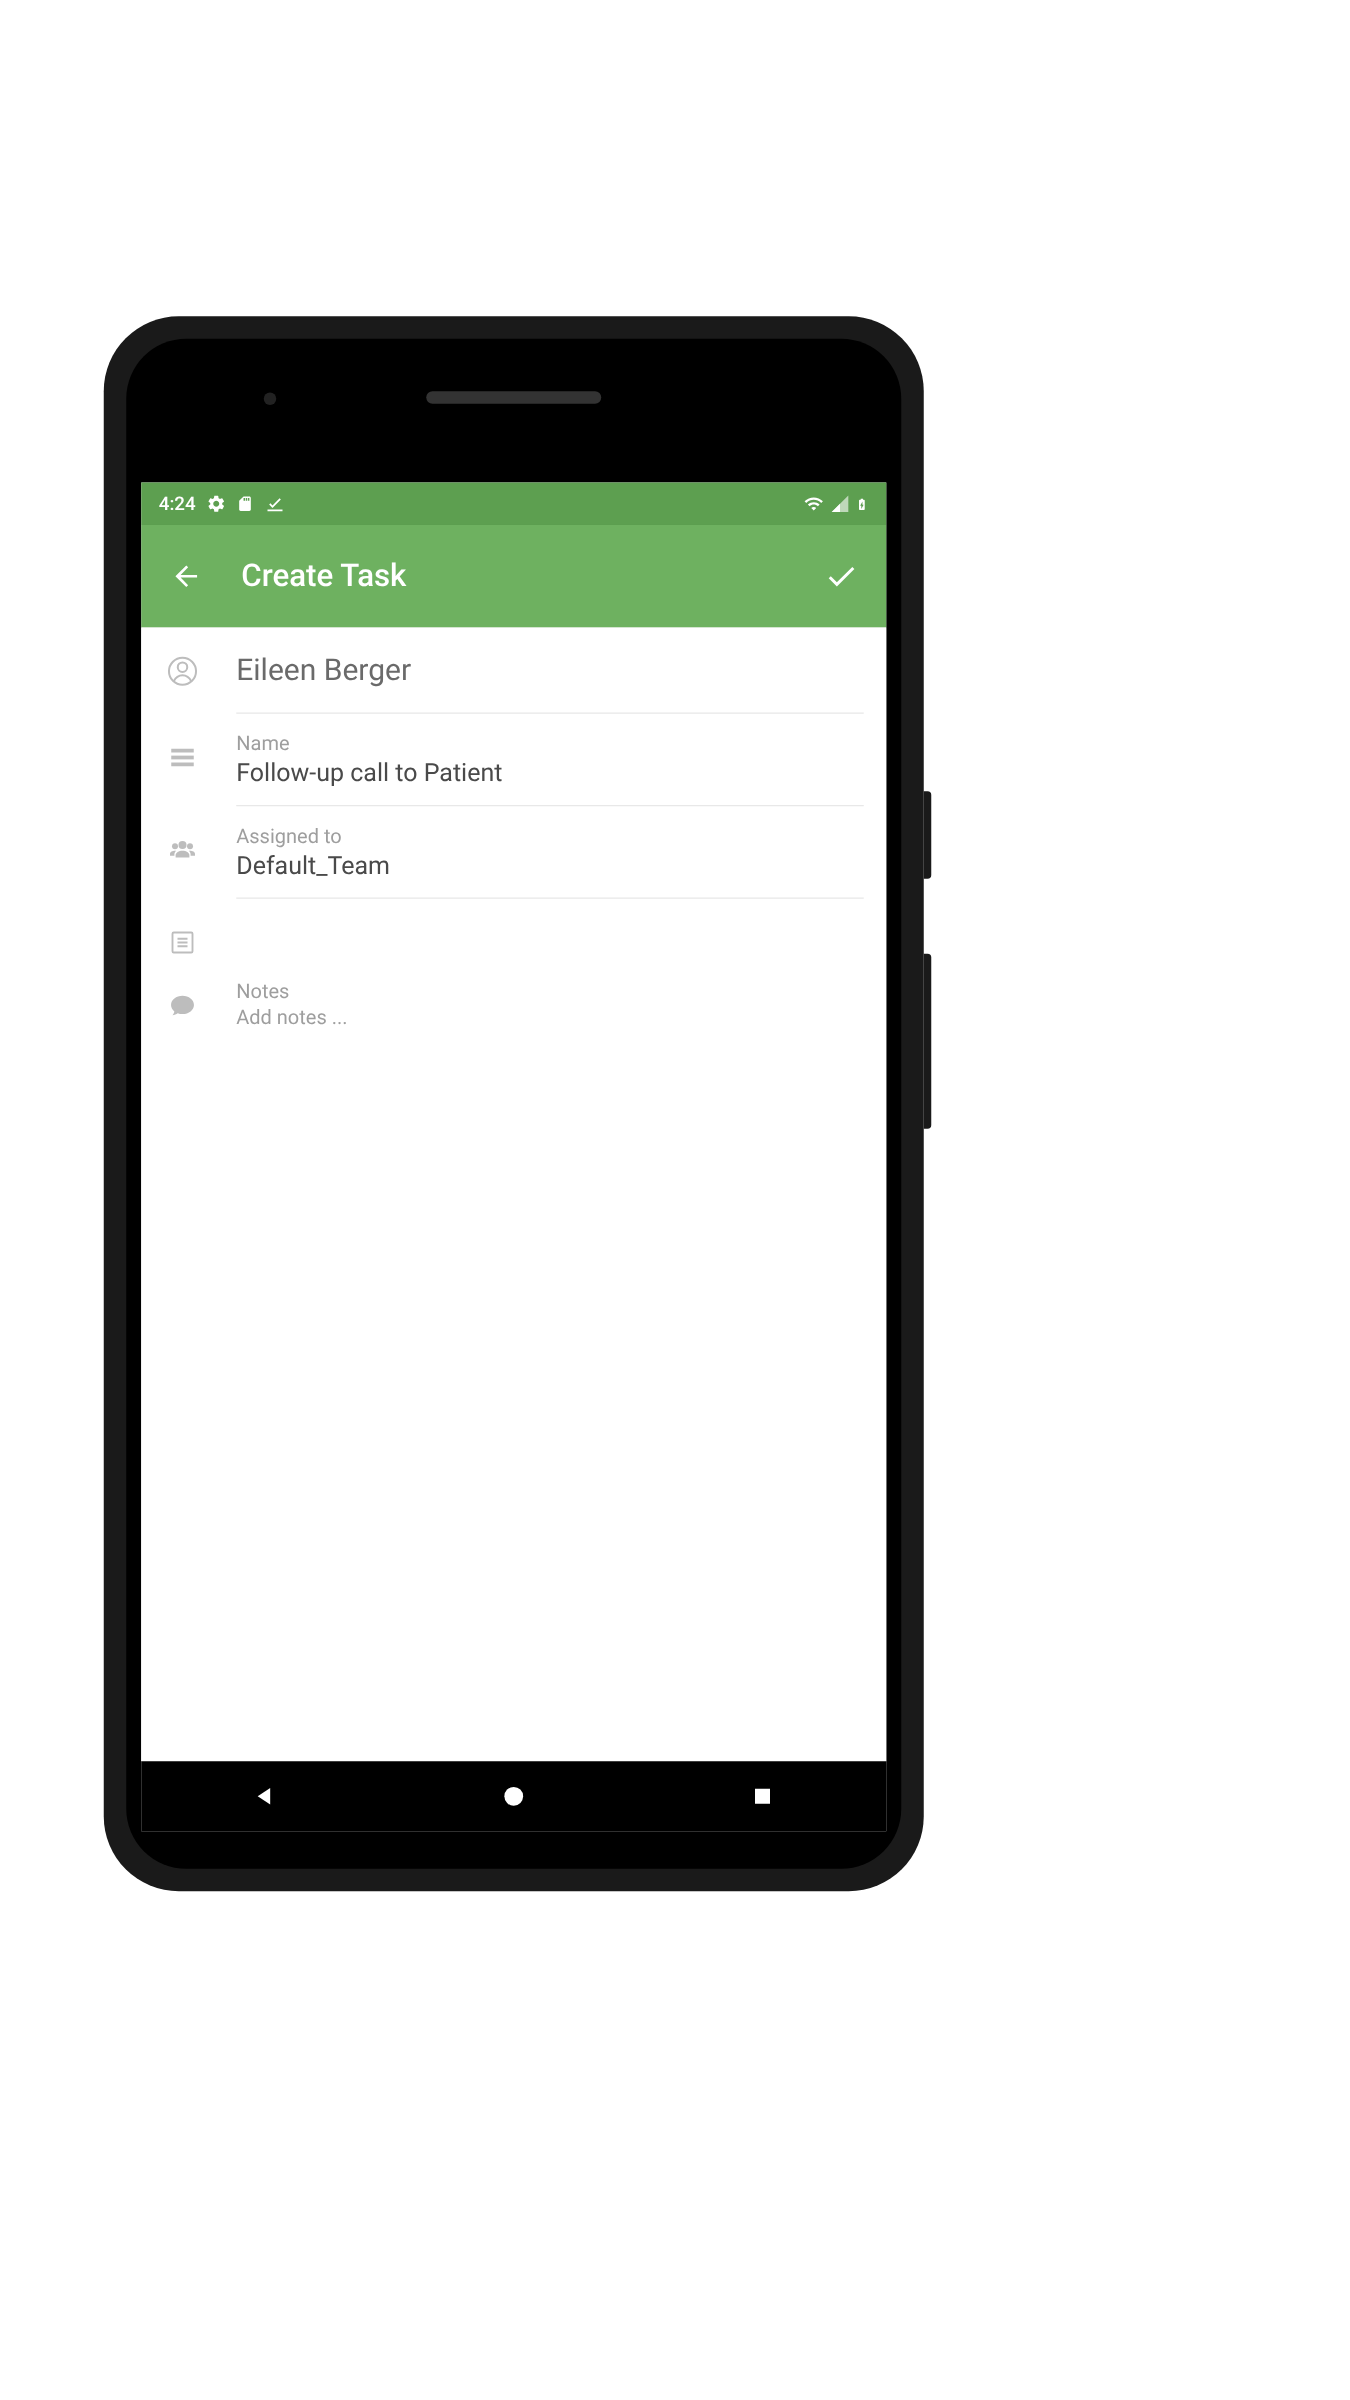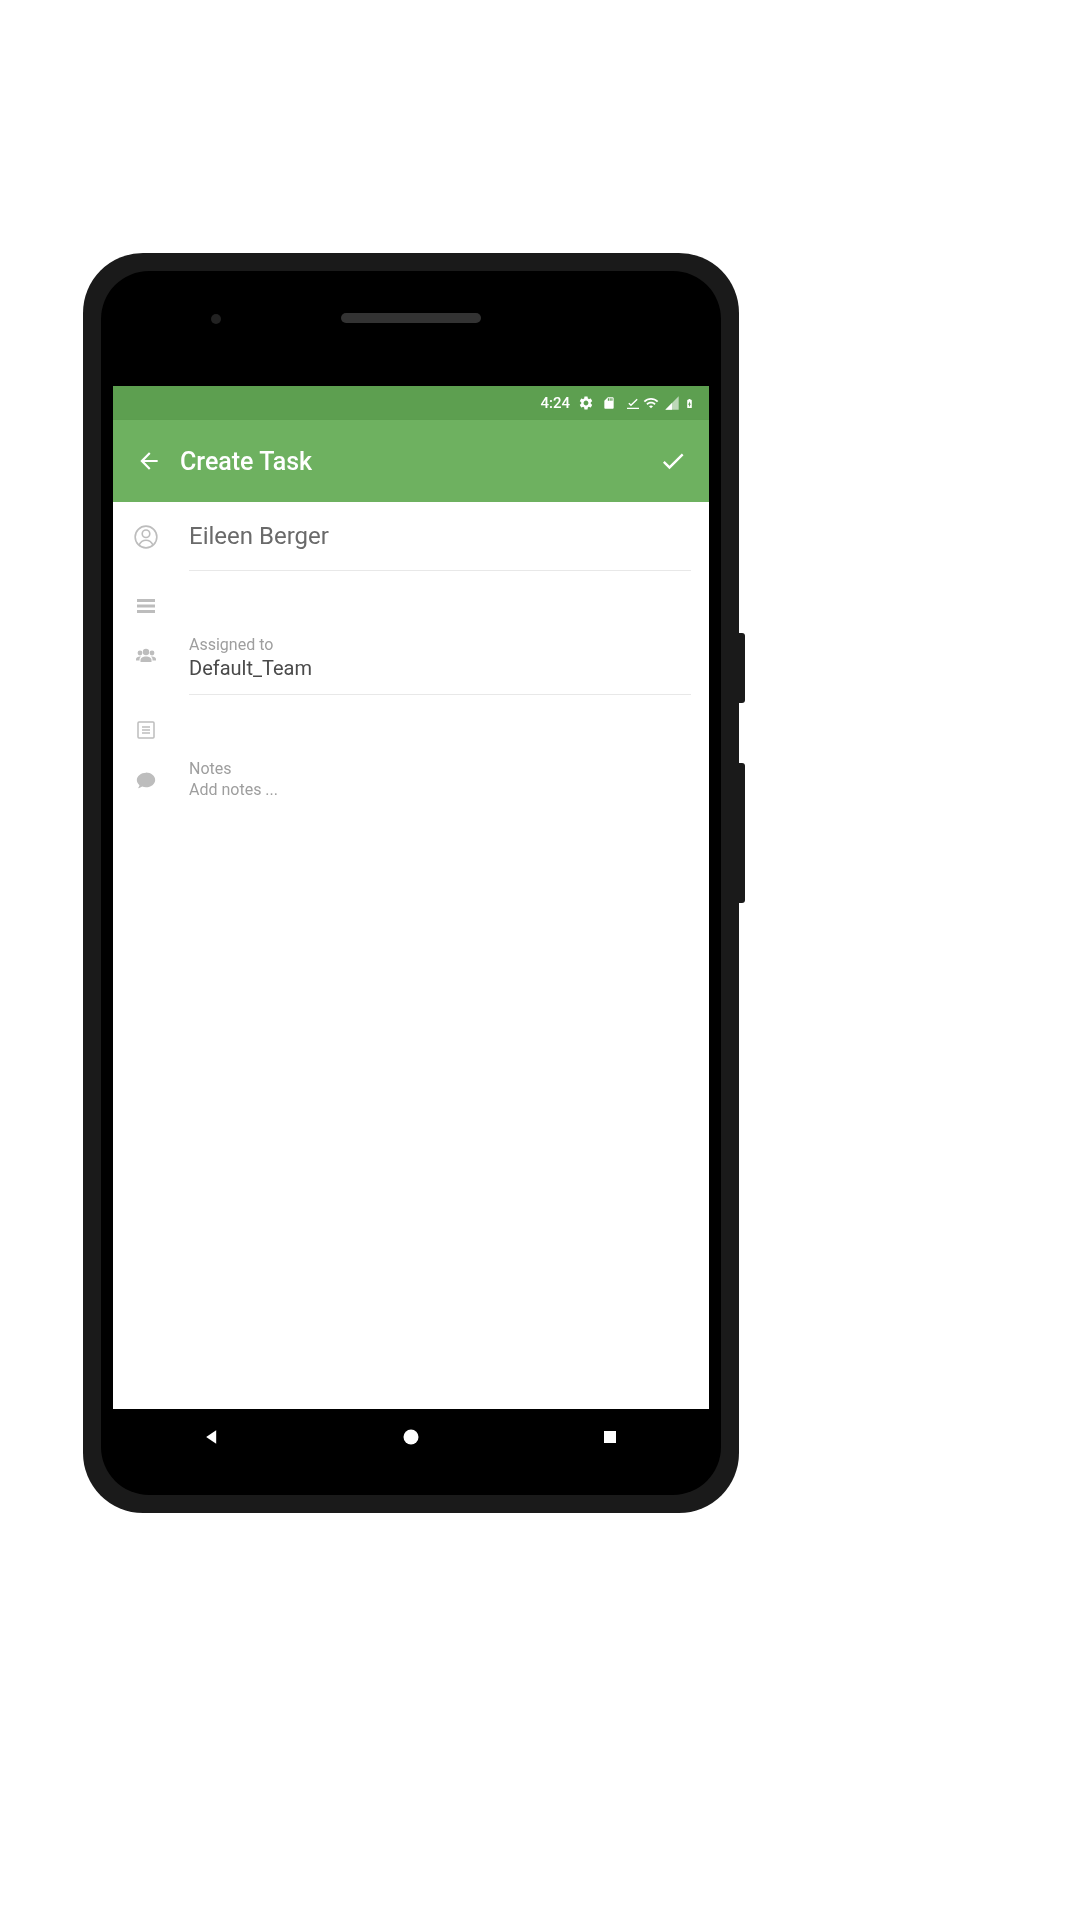--- a/index.html
+++ b/index.html
@@ -59,21 +59,21 @@
       bottom: 30px;
       background: #fff;
       display: flex;
       flex-direction: column;
     }
     .status-bar {
       height: 34px;
       background: #5d9f50;
       display: flex;
       align-items: center;
-      justify-content: flex-end;
+      justify-content: space-between;
       padding: 0 14px;
       color: #fff;
       font-size: 15px;
       font-weight: 500;
     }
     .status-left {
       display: flex;
       align-items: center;
       gap: 8px;
     }
@@ -99,21 +99,21 @@
       width: 48px;
       height: 48px;
       display: flex;
       align-items: center;
       justify-content: center;
       cursor: pointer;
     }
     .app-title {
       font-size: 25px;
       font-weight: 500;
-      margin-left: 7px;
+      margin-left: 20px;
       flex: 1;
     }
     .confirm-btn {
       width: 48px;
       height: 48px;
       display: flex;
       align-items: center;
       justify-content: center;
       cursor: pointer;
     }
@@ -272,20 +272,24 @@
         </div>
 
         <div class="row">
           <div class="row-icon">
             <svg width="24" height="24" viewBox="0 0 24 24" fill="#bdbdbd">
                 <rect x="3" y="5" width="18" height="3"></rect>
                 <rect x="3" y="10.5" width="18" height="3"></rect>
                 <rect x="3" y="16" width="18" height="3"></rect>
               </svg>
           </div>
+          <div class="row-body">
+            <div class="field-label">Name</div>
+            <div class="field-value">Follow-up call to Patient</div>
+          </div>
         </div>
 
         <div class="row">
           <div class="row-icon">
             <svg width="26" height="24" viewBox="0 0 24 24" fill="#bdbdbd">
                 <circle cx="12" cy="8" r="3.2"></circle>
                 <circle cx="6" cy="9" r="2.4"></circle>
                 <circle cx="18" cy="9" r="2.4"></circle>
                 <path d="M12 12.5c-3 0-5.5 1.5-5.5 3.5v2h11v-2c0-2-2.5-3.5-5.5-3.5z"></path>
                 <path d="M6 12.5c-2 0-4 1-4 2.5v1.5h3.5v-1c0-1.2.5-2.2 1.5-3h-1z"></path>

